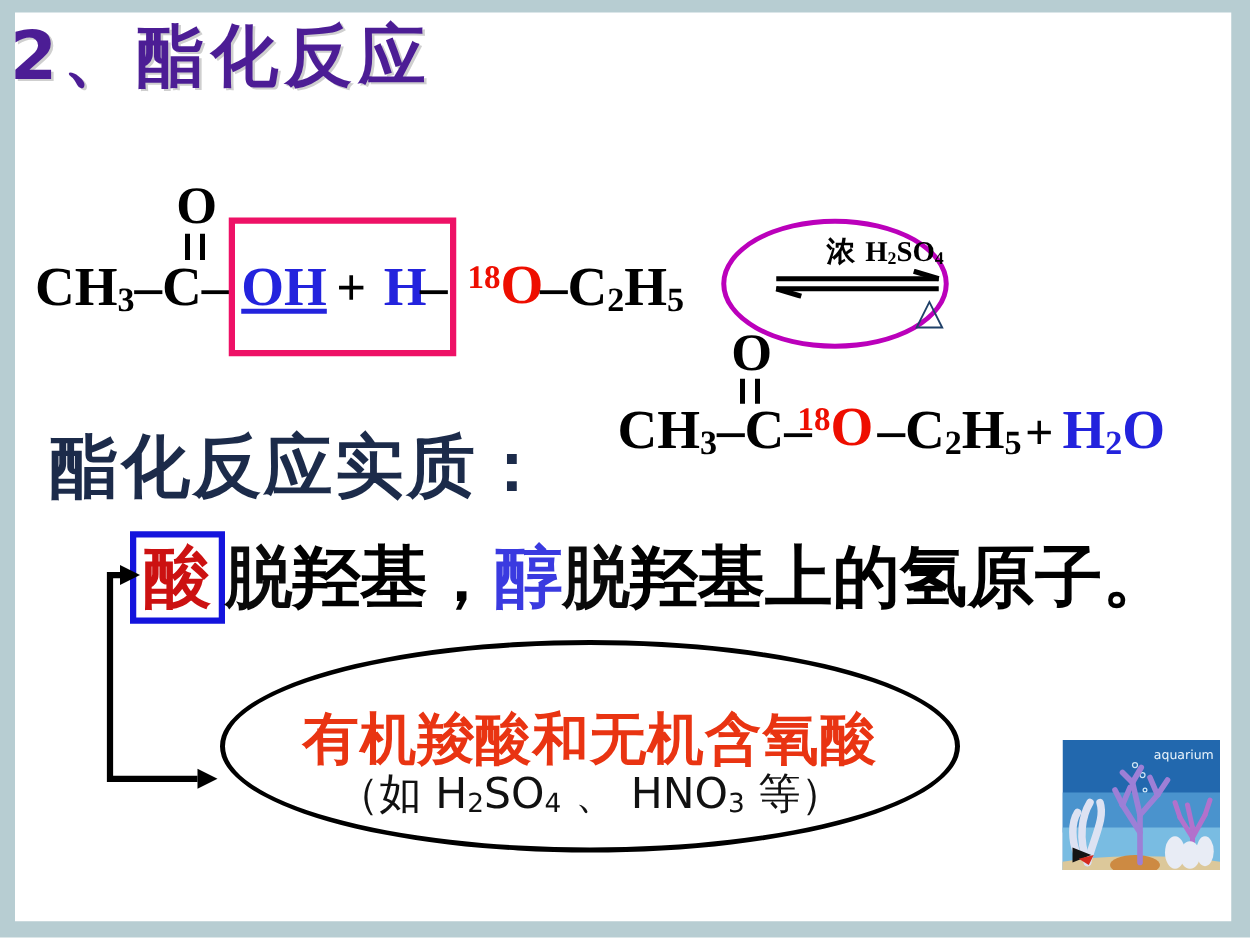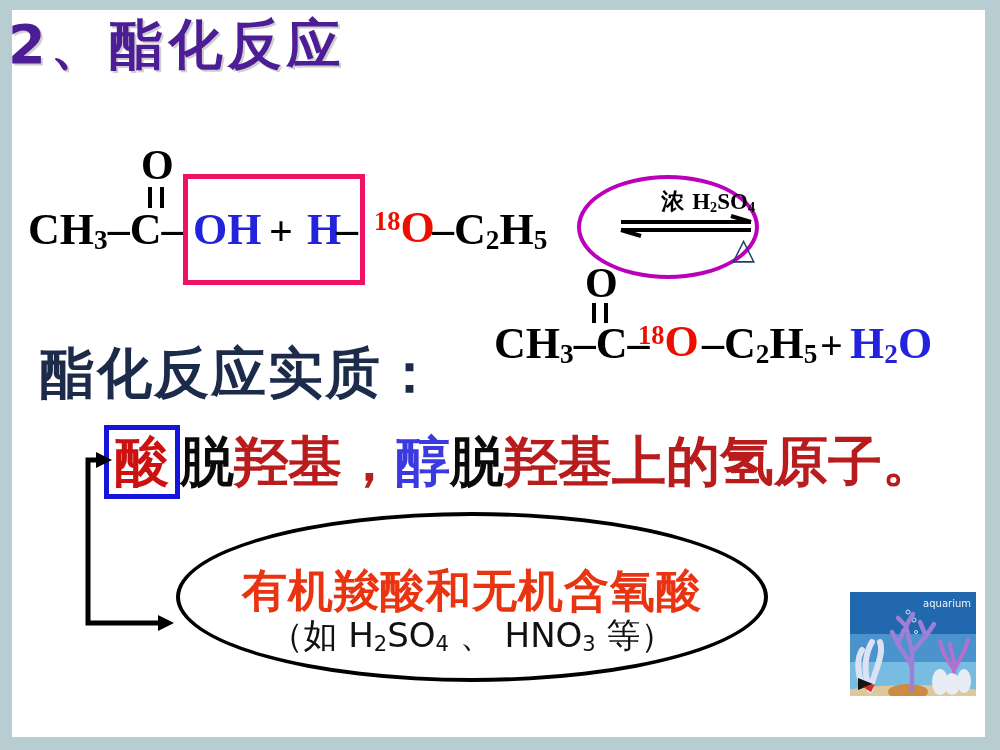--- a/index.html
+++ b/index.html
@@ -6,31 +6,31 @@
   body{font-family:"DejaVu Sans",sans-serif;}
   .stage{position:relative;width:1000px;height:750px;background:#b7cdd2;overflow:hidden;}
   .slide-bg{position:absolute;left:12px;top:10px;width:973px;height:727px;background:#ffffff;}
   .abs{position:absolute;white-space:nowrap;}
   .serif{font-family:"Liberation Serif",serif;font-weight:bold;color:#000;line-height:1;}
   .sans{font-family:"DejaVu Sans",sans-serif;font-weight:bold;line-height:1;}
   .sb{font-size:0.62em;vertical-align:-0.18em;}
   .sp{font-size:0.60em;vertical-align:0.45em;}
   .blue{color:#2323dd;}
   .red{color:#ee0e00;}
-  .pinktxt{color:#b91c1c;}
+  .pinktxt{color:#000000;}
   .blacktxt{color:#0a0a0a;}
 
   #title{left:8px;top:18px;font-size:54px;letter-spacing:5px;color:#4c1d95;
          text-shadow:2px 2px 0 #cfcfcf;}
 
   
   #r-o{left:141px;top:144px;font-size:42px;}
   #r-db{left:148px;top:187px;width:8px;height:21px;border-left:4px solid #000;border-right:4px solid #000;}
   #r-ch3c{left:28px;top:208px;font-size:44px;}
-  #r-oh{left:193px;top:208px;font-size:44px;}
+  #r-oh{left:193px;top:208px;font-size:44px;text-decoration:underline;}
   #r-plus{left:269px;top:210px;font-size:42px;}
   #r-h{left:307px;top:208px;font-size:44px;}
   #r-bond3{left:336px;top:208px;font-size:44px;}
   #r-o18{left:374px;top:206px;font-size:44px;}
   #r-ethyl{left:432px;top:208px;font-size:44px;}
   #hl-box{left:183px;top:174px;width:172px;height:101px;border:5px solid #ee1166;}
 
   
   #cat{left:577px;top:175px;width:182px;height:104px;border:4px solid #bb00bb;border-radius:50%;
        box-sizing:border-box;display:flex;flex-direction:column;align-items:flex-end;padding-top:11px;}

